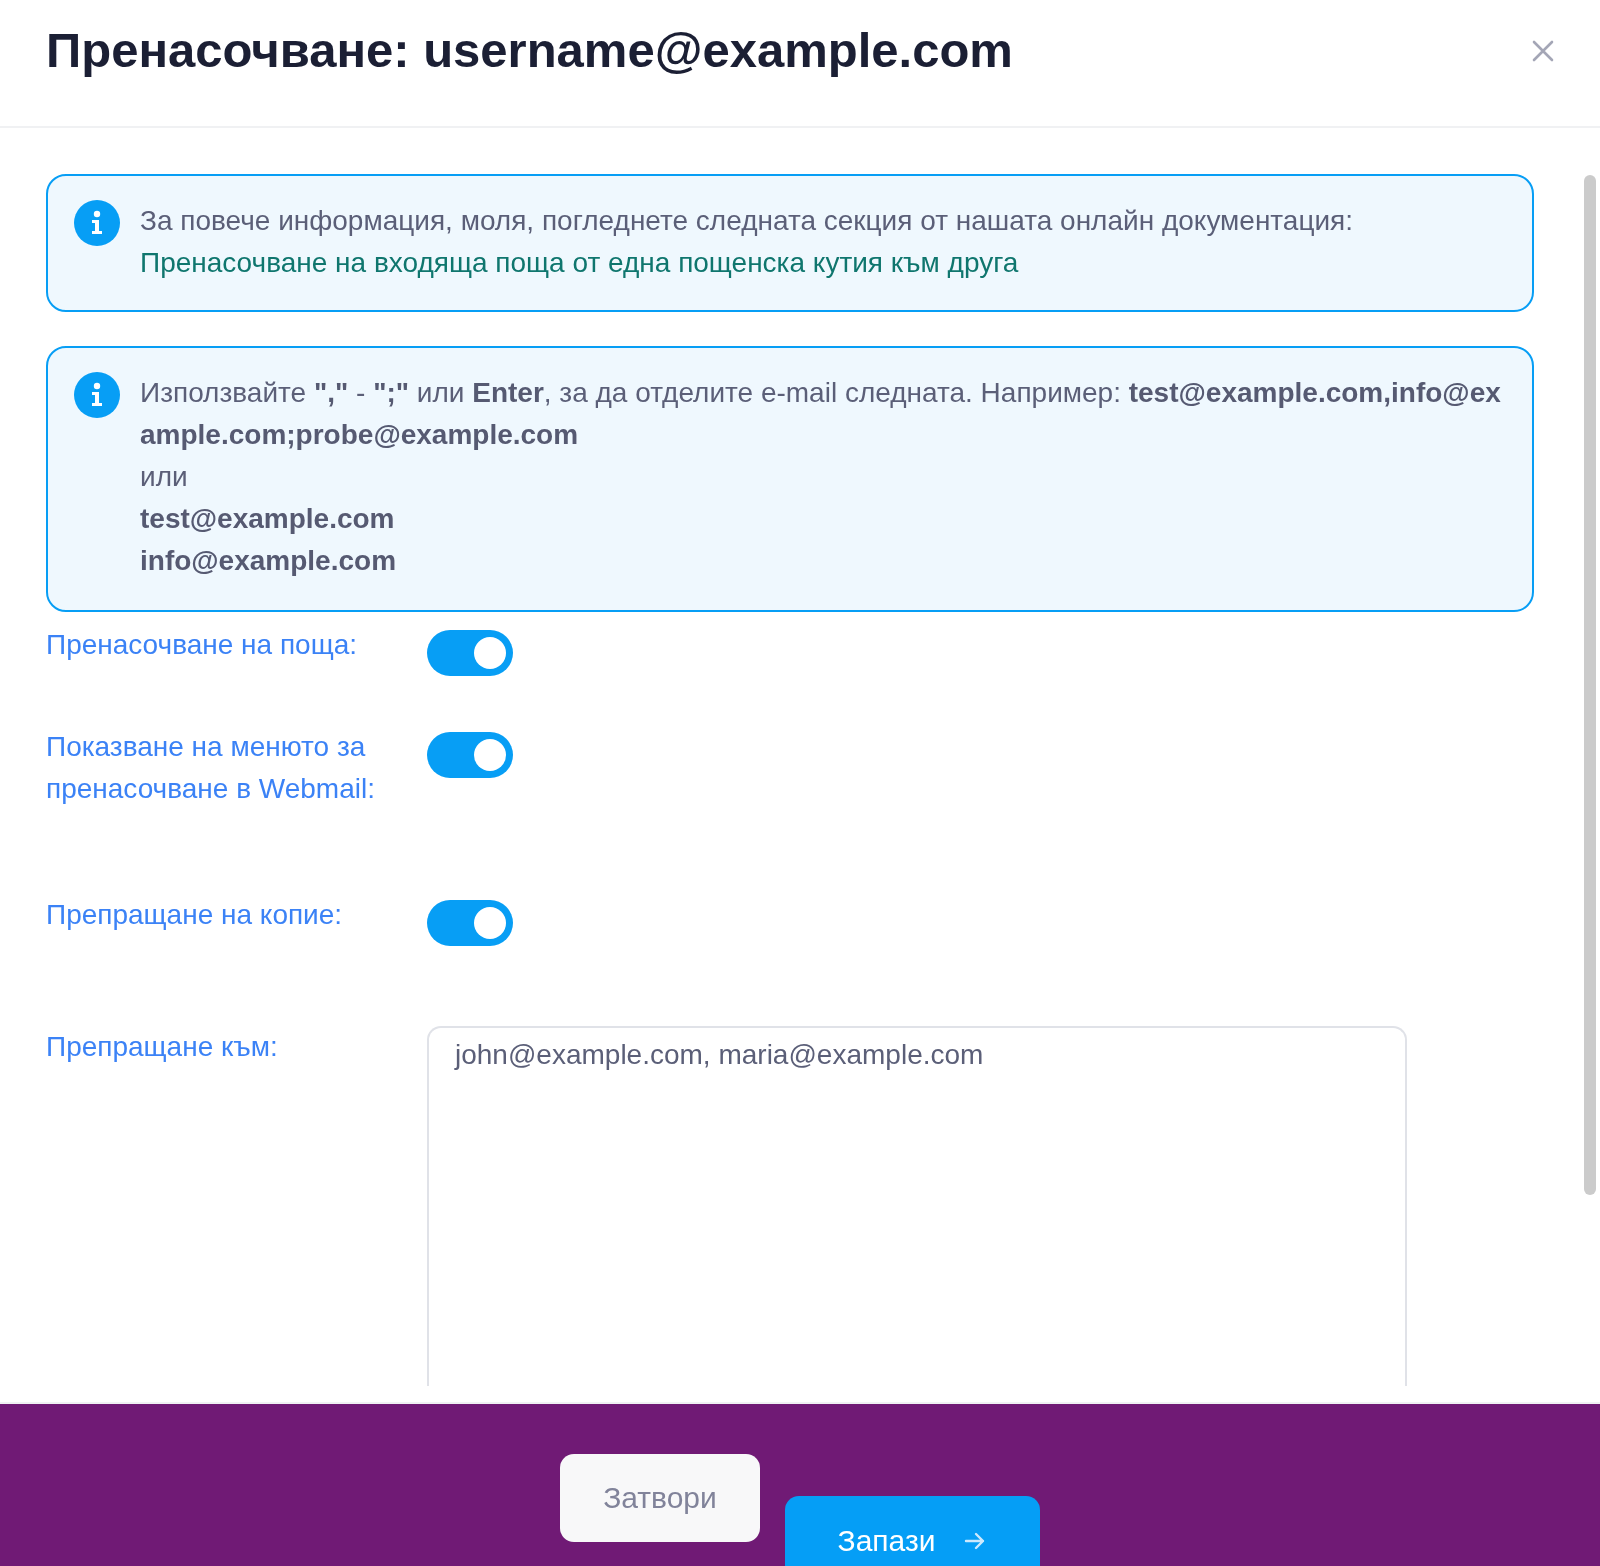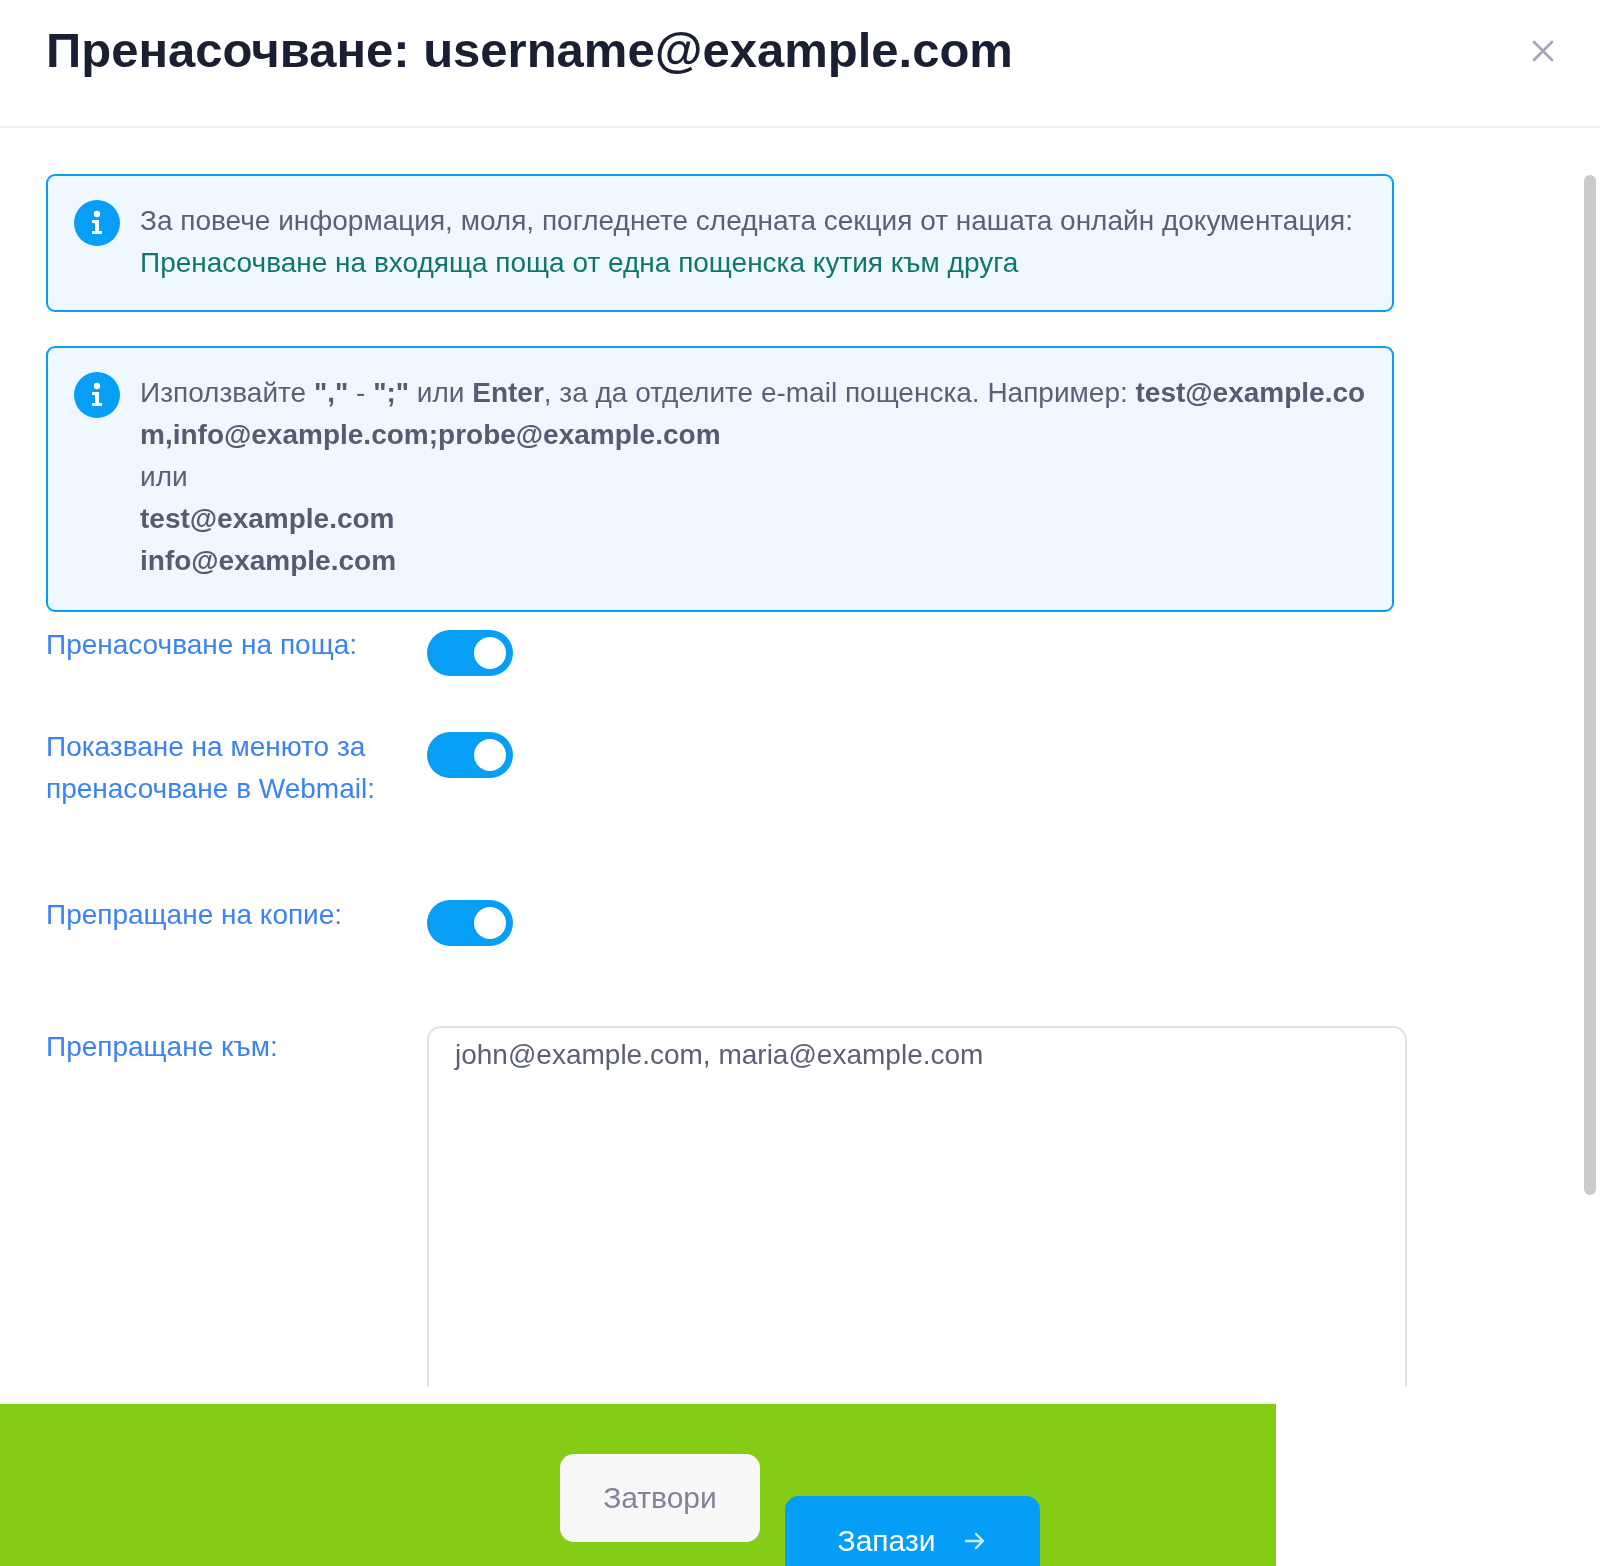--- a/index.html
+++ b/index.html
@@ -7,21 +7,21 @@
   body { font-family: "Liberation Sans", "DejaVu Sans", sans-serif; color: #1b1f34; position: relative; }
 
   .header { position: absolute; left: 0; top: 0; width: 1600px; height: 128px; border-bottom: 2px solid #f0f1f3; }
   .title { position: absolute; left: 46px; top: 22px; font-size: 49px; font-weight: 700; color: #1b1f34; letter-spacing: 0; }
   .close-btn { position: absolute; left: 1528px; top: 36px; width: 30px; height: 30px; cursor: pointer; }
   .close-btn svg { width: 30px; height: 30px; display: block; }
 
   .body { position: absolute; left: 0; top: 130px; width: 1600px; height: 1272px; overflow: hidden; }
   .scrollbar { position: absolute; left: 1584px; top: 45px; width: 12px; height: 1020px; border-radius: 6px; background: #cbcbcb; }
 
-  .alert { position: absolute; left: 46px; width: 1348px; background: #eff8fe; border: 2px solid #079ef5; border-radius: 9px; }
+  .alert { position: absolute; left: 46px; width: 1488px; background: #eff8fe; border: 2px solid #079ef5; border-radius: 20px; }
   .alert .info-icon { position: absolute; left: 26px; width: 46px; height: 46px; border-radius: 50%; background: #079ef5; }
   .alert .info-icon svg { display: block; width: 46px; height: 46px; }
   .alert .text { position: absolute; left: 92px; right: 26px; font-size: 28px; line-height: 42px; color: #5b5f78; }
   .alert .text b { color: #565a72; font-weight: 700; }
   .alert a { color: #0f766e; text-decoration: none; }
 
   .alert1 { top: 44px; height: 138px; }
   .alert1 .info-icon { top: 24px; }
   .alert1 .text { top: 24px; }
 
@@ -34,21 +34,21 @@
   .toggle { position: absolute; left: 381px; width: 86px; height: 46px; border-radius: 23px; background: #079ef5; cursor: pointer; }
   .toggle .knob { position: absolute; right: 7px; top: 7px; width: 32px; height: 32px; border-radius: 50%; background: #ffffff; }
 
   .row1 { top: 494px; } .row1 .toggle { top: 6px; }
   .row2 { top: 596px; } .row2 .toggle { top: 6px; }
   .row3 { top: 764px; } .row3 .toggle { top: 6px; }
   .row4 { top: 896px; }
 
   .textarea { position: absolute; left: 381px; top: 0px; width: 980px; height: 360px; border: 2px solid #e0e2e8; border-bottom: none; border-radius: 14px 14px 0 0; padding: 6px 26px; font-size: 28px; line-height: 42px; color: #5b5f78; background: #fff; font-family: "Liberation Sans", "DejaVu Sans", sans-serif; }
 
-  .footer { position: absolute; left: 0; top: 1402px; width: 1276px; height: 164px; border-top: 2px solid #f0f1f3; background: #84cc16; }
+  .footer { position: absolute; left: 0; top: 1402px; width: 1600px; height: 164px; border-top: 2px solid #f0f1f3; background: #701a75; }
   .btn { position: absolute; height: 88px; border-radius: 14px; font-size: 30px; display: flex; align-items: center; justify-content: center; cursor: pointer; font-family: "Liberation Sans", "DejaVu Sans", sans-serif; }
   .btn-close { left: 560px; top: 50px; width: 200px; background: #f8f8f9; color: #81839a; }
   .btn-save { left: 785px; top: 48px; width: 255px; height: 90px; background: #059ef6; color: #ffffff; margin-top: 44px; }
   .btn-save .arrow { margin-left: 28px; width: 24px; height: 24px; display: inline-block; }
   .btn-save .arrow svg { width: 24px; height: 24px; display: block; }
 </style>
 </head>
 <body>
 
 <div class="header">
@@ -78,21 +78,21 @@
     </div>
   </div>
 
   <div class="alert alert2">
     <div class="info-icon">
       <svg viewBox="0 0 46 46">
           <circle cx="23" cy="14" r="3.2" fill="#fff"></circle>
           <path d="M18 20 H25 V31 H28 V34 H18 V31 H21 V23 H18 Z" fill="#fff"></path>
         </svg>
     </div>
-    <div class="text"><span>Използвайте </span><b>","</b><span> - </span><b>";"</b><span> или </span><b>Enter</b><span>, за да отделите e-mail пощенска. Например: </span><b>test@example.com,info@example.com;probe@example.com</b><br><span>или</span><br><b>test@example.com</b><br><b>info@example.com</b></div>
+    <div class="text"><span>Използвайте </span><b>","</b><span> - </span><b>";"</b><span> или </span><b>Enter</b><span>, за да отделите e-mail следната. Например: </span><b>test@example.com,info@example.com;probe@example.com</b><br><span>или</span><br><b>test@example.com</b><br><b>info@example.com</b></div>
   </div>
 
   <div class="row row1">
     <div class="label">Пренасочване на поща:</div>
     <div class="toggle">
         <div class="knob"></div>
       </div>
   </div>
 
   <div class="row row2">

